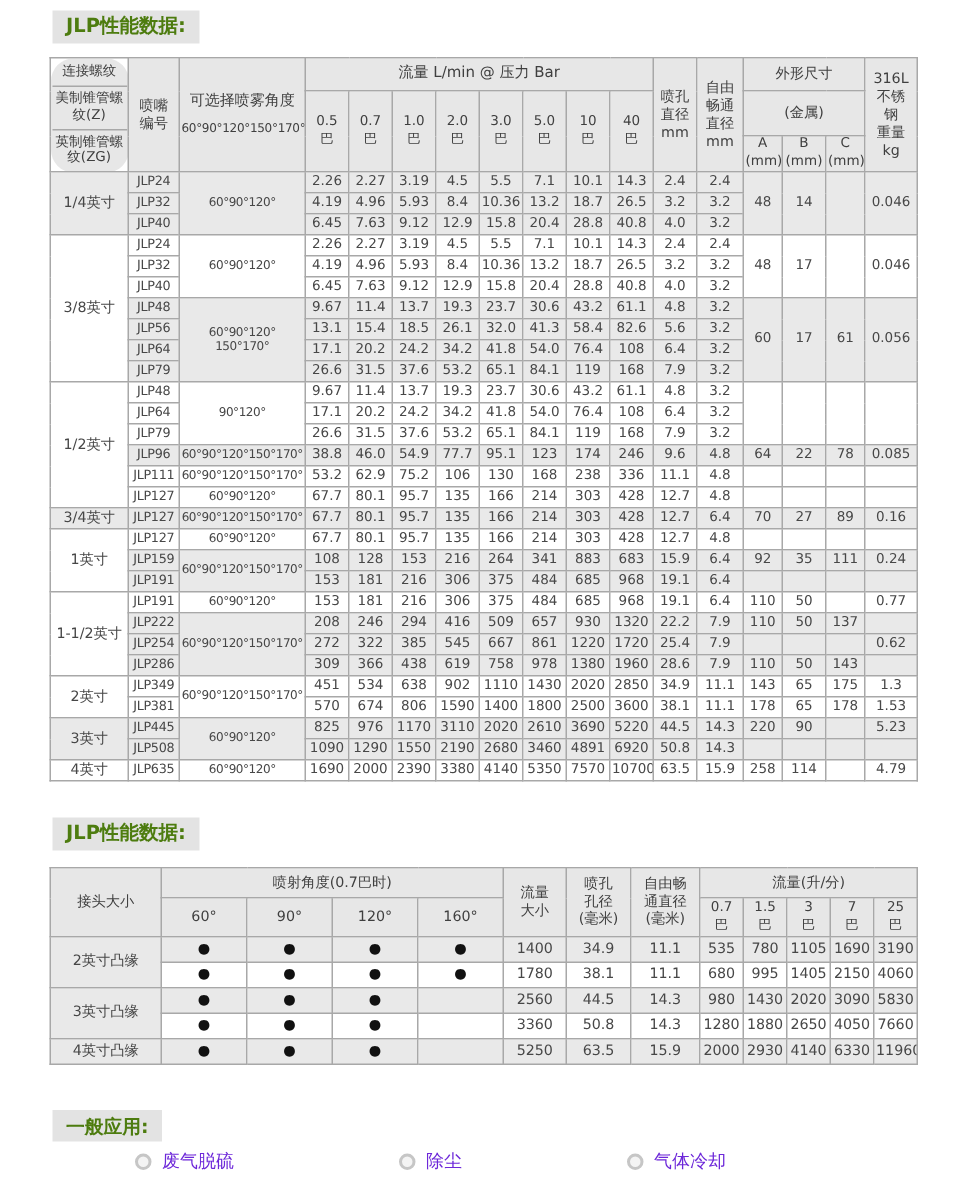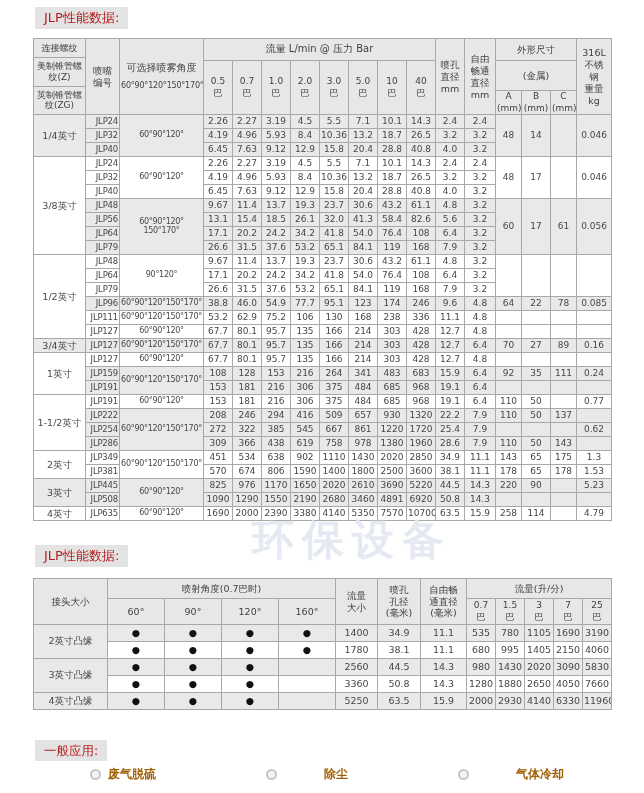--- a/index.html
+++ b/index.html
@@ -1,51 +1,51 @@
 <!DOCTYPE html>
 <html><head>
 <meta charset="utf-8">
 <style>
   html,body{margin:0;padding:0;background:#ffffff;}
   body{width:644px;height:793px;position:relative;overflow:hidden;
        font-family:"DejaVu Sans","Liberation Sans",sans-serif;color:#474747;}
   .page{position:relative;width:644px;height:793px;}
-  .title-chip{display:inline-block;background:#e3e3e3;color:#b91c1c;font-weight:normal;
+  .title-chip{display:inline-block;background:#e3e3e3;color:#4d7c0f;font-weight:bold;
               font-size:13px;padding:3px 9px;line-height:1.2;}
   #chip1{position:absolute;left:35px;top:7px;}
   #chip2{position:absolute;left:35px;top:545px;}
   #chip3{position:absolute;left:35px;top:740px;font-size:12.5px;}
   table{border-collapse:collapse;table-layout:fixed;background:#fff;}
   #t1{position:absolute;left:33px;top:38px;width:578px;}
   #t2{position:absolute;left:33px;top:578px;width:578px;}
   th,td{border:1px solid #a8a8a8;text-align:center;vertical-align:middle;
         padding:0 1px;overflow:hidden;}
   thead th{background:#e7e7e7;font-weight:normal;font-size:9.5px;line-height:1.25;color:#3f3f3f;}
   tbody td{font-size:9px;line-height:1.1;}
   tr.shaded > td{background:#e9e9e9;}
   #t1 tbody tr{height:14px;}
   #t2 tbody tr{height:17px;}
   #t2 tbody td{font-size:9.5px;}
-  .th-thread{padding:0;}
+  .th-thread{padding:0;border-radius:15px;}
   .thr{border-bottom:1px solid #a8a8a8;padding:3px 1px;min-height:12px;
        display:flex;align-items:center;justify-content:center;font-size:9px;line-height:1.2;}
   .thr:last-child{border-bottom:none;}
   .angle-t{font-size:10px;margin-bottom:7px;}
   .angle-s{font-size:8px;letter-spacing:-0.2px;white-space:nowrap;}
   .th-flow{font-size:10px;}
   .th-press div,.dimcol div{font-size:9px;line-height:1.3;}
-  .nozzle-cell{font-size:8.5px;letter-spacing:-0.2px;white-space:nowrap;text-align:right;}
+  .nozzle-cell{font-size:8.5px;letter-spacing:-0.2px;white-space:nowrap;text-align:center;}
   .angle-cell{font-size:8px;letter-spacing:-0.3px;white-space:nowrap;margin-left:32px;}
   .size-cell{font-size:9.5px;}
   .dot-cell{font-size:9px;color:#111;}
   .watermark{position:absolute;left:252px;top:512px;font-size:42px;font-weight:bold;
              color:#e4e9f2;letter-spacing:8px;white-space:nowrap;user-select:none;}
-  .apps-row{position:absolute;left:90px;top:766px;display:flex;align-items:flex-end;font-size:12px;color:#a16207;font-weight:bold;}
+  .apps-row{position:absolute;left:90px;top:766px;display:flex;align-items:flex-end;font-size:12px;color:#6d28d9;}
   .app-item{display:flex;align-items:center;}
-  .app-item + .app-item{margin-left:110px;gap:40px;}
+  .app-item + .app-item{margin-left:110px;}
   .ring{width:7px;height:7px;border:2px solid #c6c6c6;border-radius:50%;background:#f4f4f4;
         display:inline-block;margin-right:7px;}
 </style>
 </head>
 <body>
 
 <div class="page">
 
   <div id="chip1" class="title-chip">JLP性能数据:</div>
 
@@ -463,21 +463,21 @@
           <td class="nozzle-cell">JLP159</td>
           <td class="angle-cell" rowspan="2">
             <div>60°90°120°150°170°</div>
           </td>
           <td class="num">108</td>
           <td class="num">128</td>
           <td class="num">153</td>
           <td class="num">216</td>
           <td class="num">264</td>
           <td class="num">341</td>
-          <td class="num">483</td>
+          <td class="num">883</td>
           <td class="num">683</td>
           <td class="num">15.9</td>
           <td class="num">6.4</td>
           <td class="num">92</td>
           <td class="num">35</td>
           <td class="num">111</td>
           <td class="num">0.24</td>
         </tr>
         <tr class="shaded">
           <td class="nozzle-cell">JLP191</td>
@@ -611,21 +611,21 @@
         </tr>
         <tr class="shaded">
           <td class="size-cell" rowspan="2">3英寸</td>
           <td class="nozzle-cell">JLP445</td>
           <td class="angle-cell" rowspan="2">
             <div>60°90°120°</div>
           </td>
           <td class="num">825</td>
           <td class="num">976</td>
           <td class="num">1170</td>
-          <td class="num">1650</td>
+          <td class="num">3110</td>
           <td class="num">2020</td>
           <td class="num">2610</td>
           <td class="num">3690</td>
           <td class="num">5220</td>
           <td class="num">44.5</td>
           <td class="num">14.3</td>
           <td class="num">220</td>
           <td class="num">90</td>
           <td class="num"></td>
           <td class="num">5.23</td>
@@ -664,21 +664,20 @@
           <td class="num">63.5</td>
           <td class="num">15.9</td>
           <td class="num">258</td>
           <td class="num">114</td>
           <td class="num"></td>
           <td class="num">4.79</td>
         </tr>
       </tbody>
   </table>
 
-  <div class="watermark">环保设备</div>
 
   <div id="chip2" class="title-chip">JLP性能数据:</div>
 
   <table id="t2">
     <colgroup>
       <col style="width:74px">
       <col style="width:57px">
         <col style="width:57px">
         <col style="width:57px">
         <col style="width:57px">

